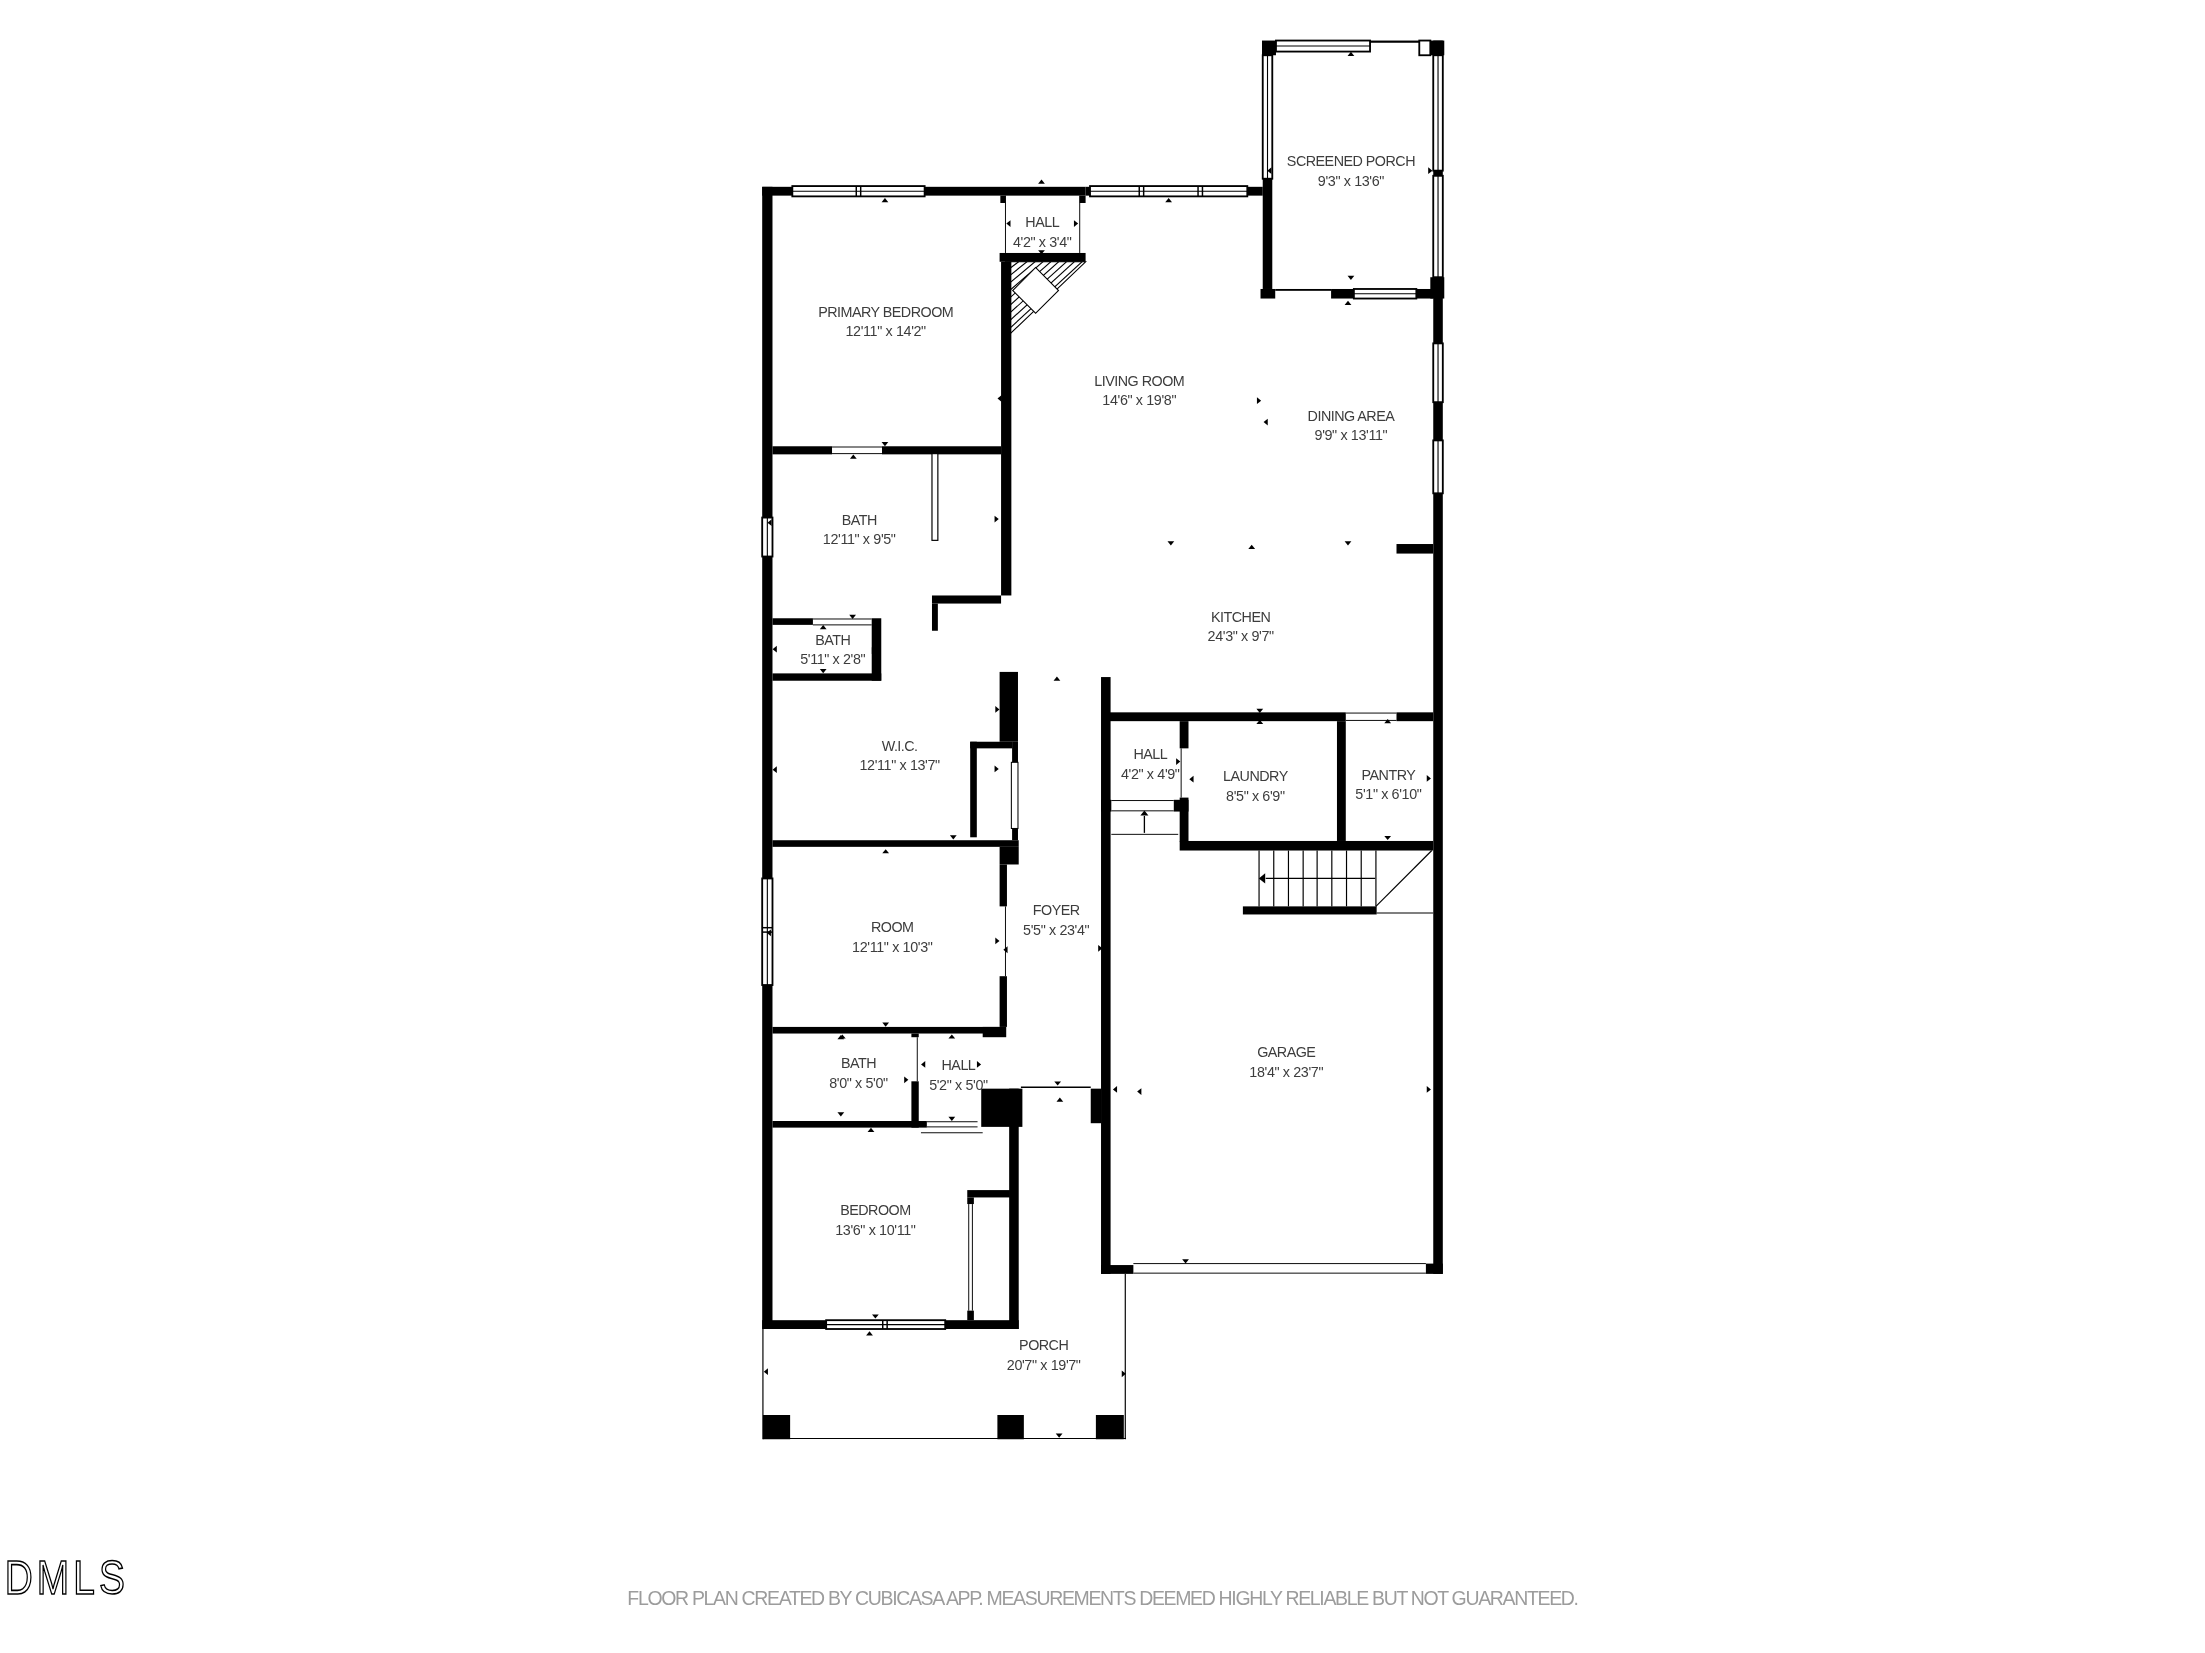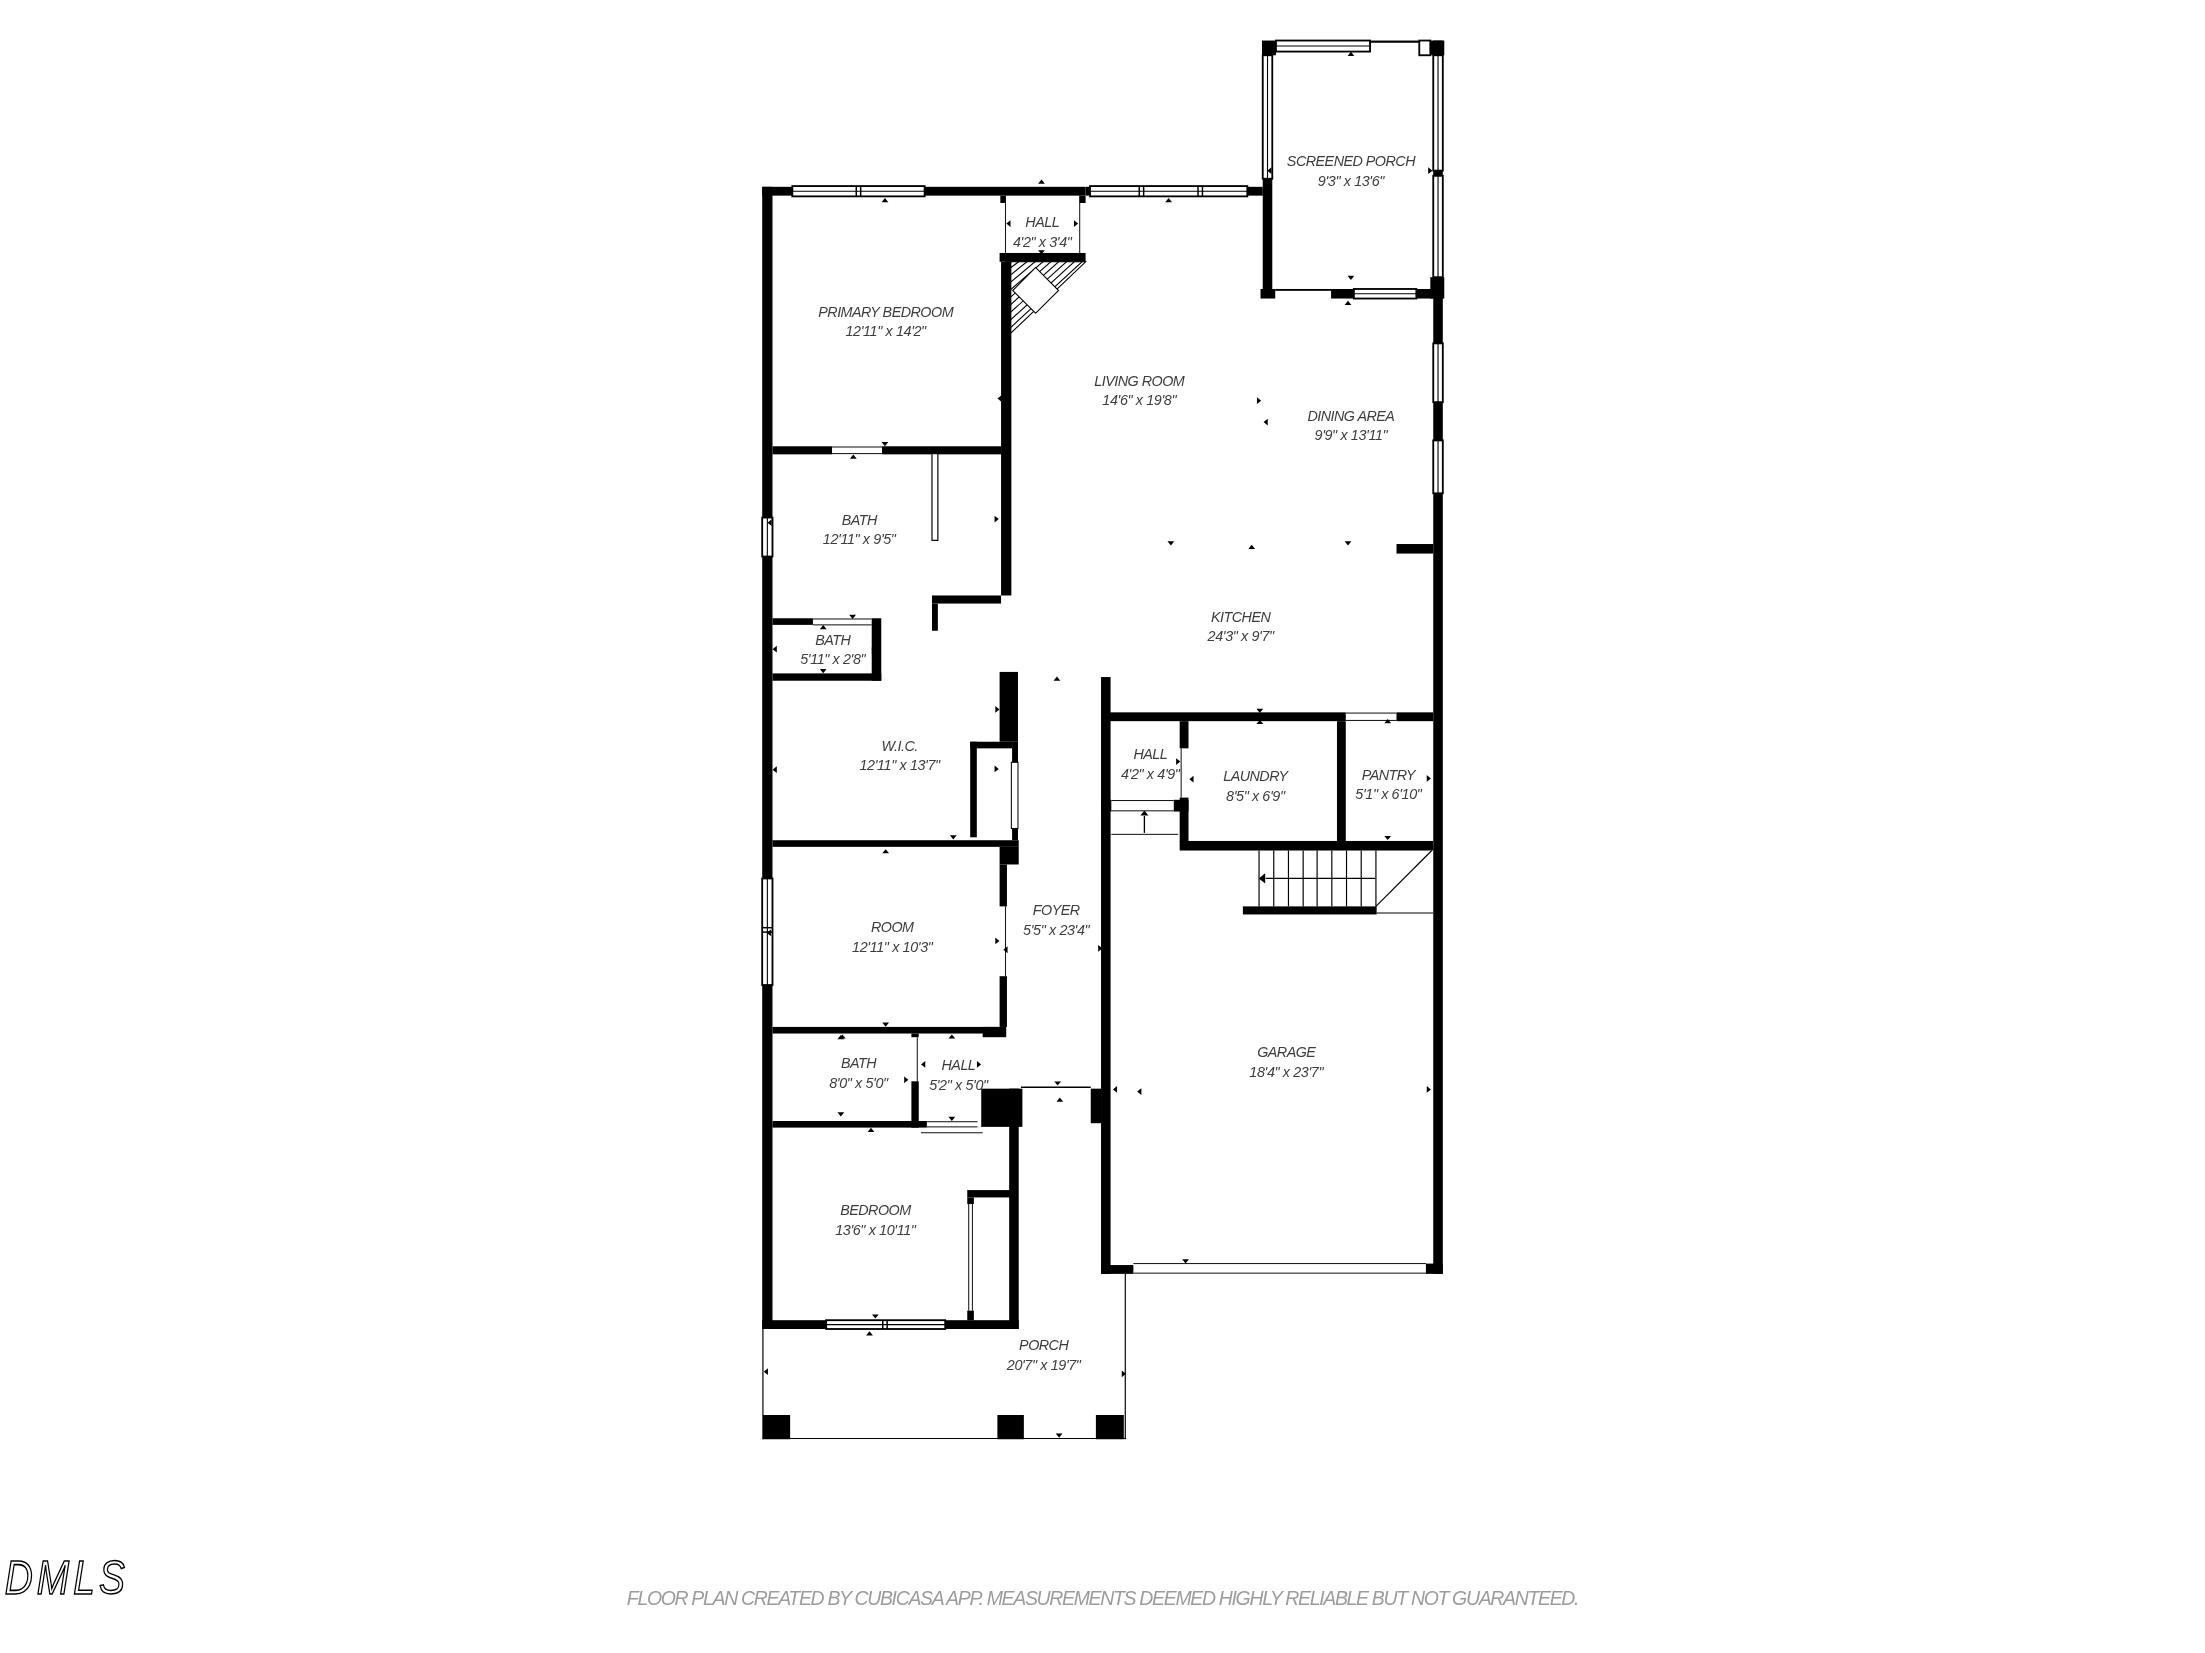--- a/index.html
+++ b/index.html
@@ -1,16 +1,16 @@
 <!DOCTYPE html>
 <html style="font-size:11.8px"><head>
 <meta charset="utf-8">
 <style>
 html,body{margin:0;padding:0;background:#fff;}
-.page{width:2006px;height:1654px;position:relative;font-family:"Liberation Sans",sans-serif;font-style:italic;}
+.page{width:2006px;height:1654px;position:relative;font-family:"Liberation Sans",sans-serif;}
 svg{display:block;}
 .lbl{font-family:"Liberation Sans",sans-serif;fill:#3d3d3d;}
 .dim{font-family:"Liberation Sans",sans-serif;fill:#3d3d3d;}
 </style>
 </head>
 <body>
 <div class="page">
 <svg width="2205" height="1654" viewBox="0 0 3000 2250">
 <rect x="0" y="0" width="3000" height="2250" fill="#ffffff"></rect>
 

